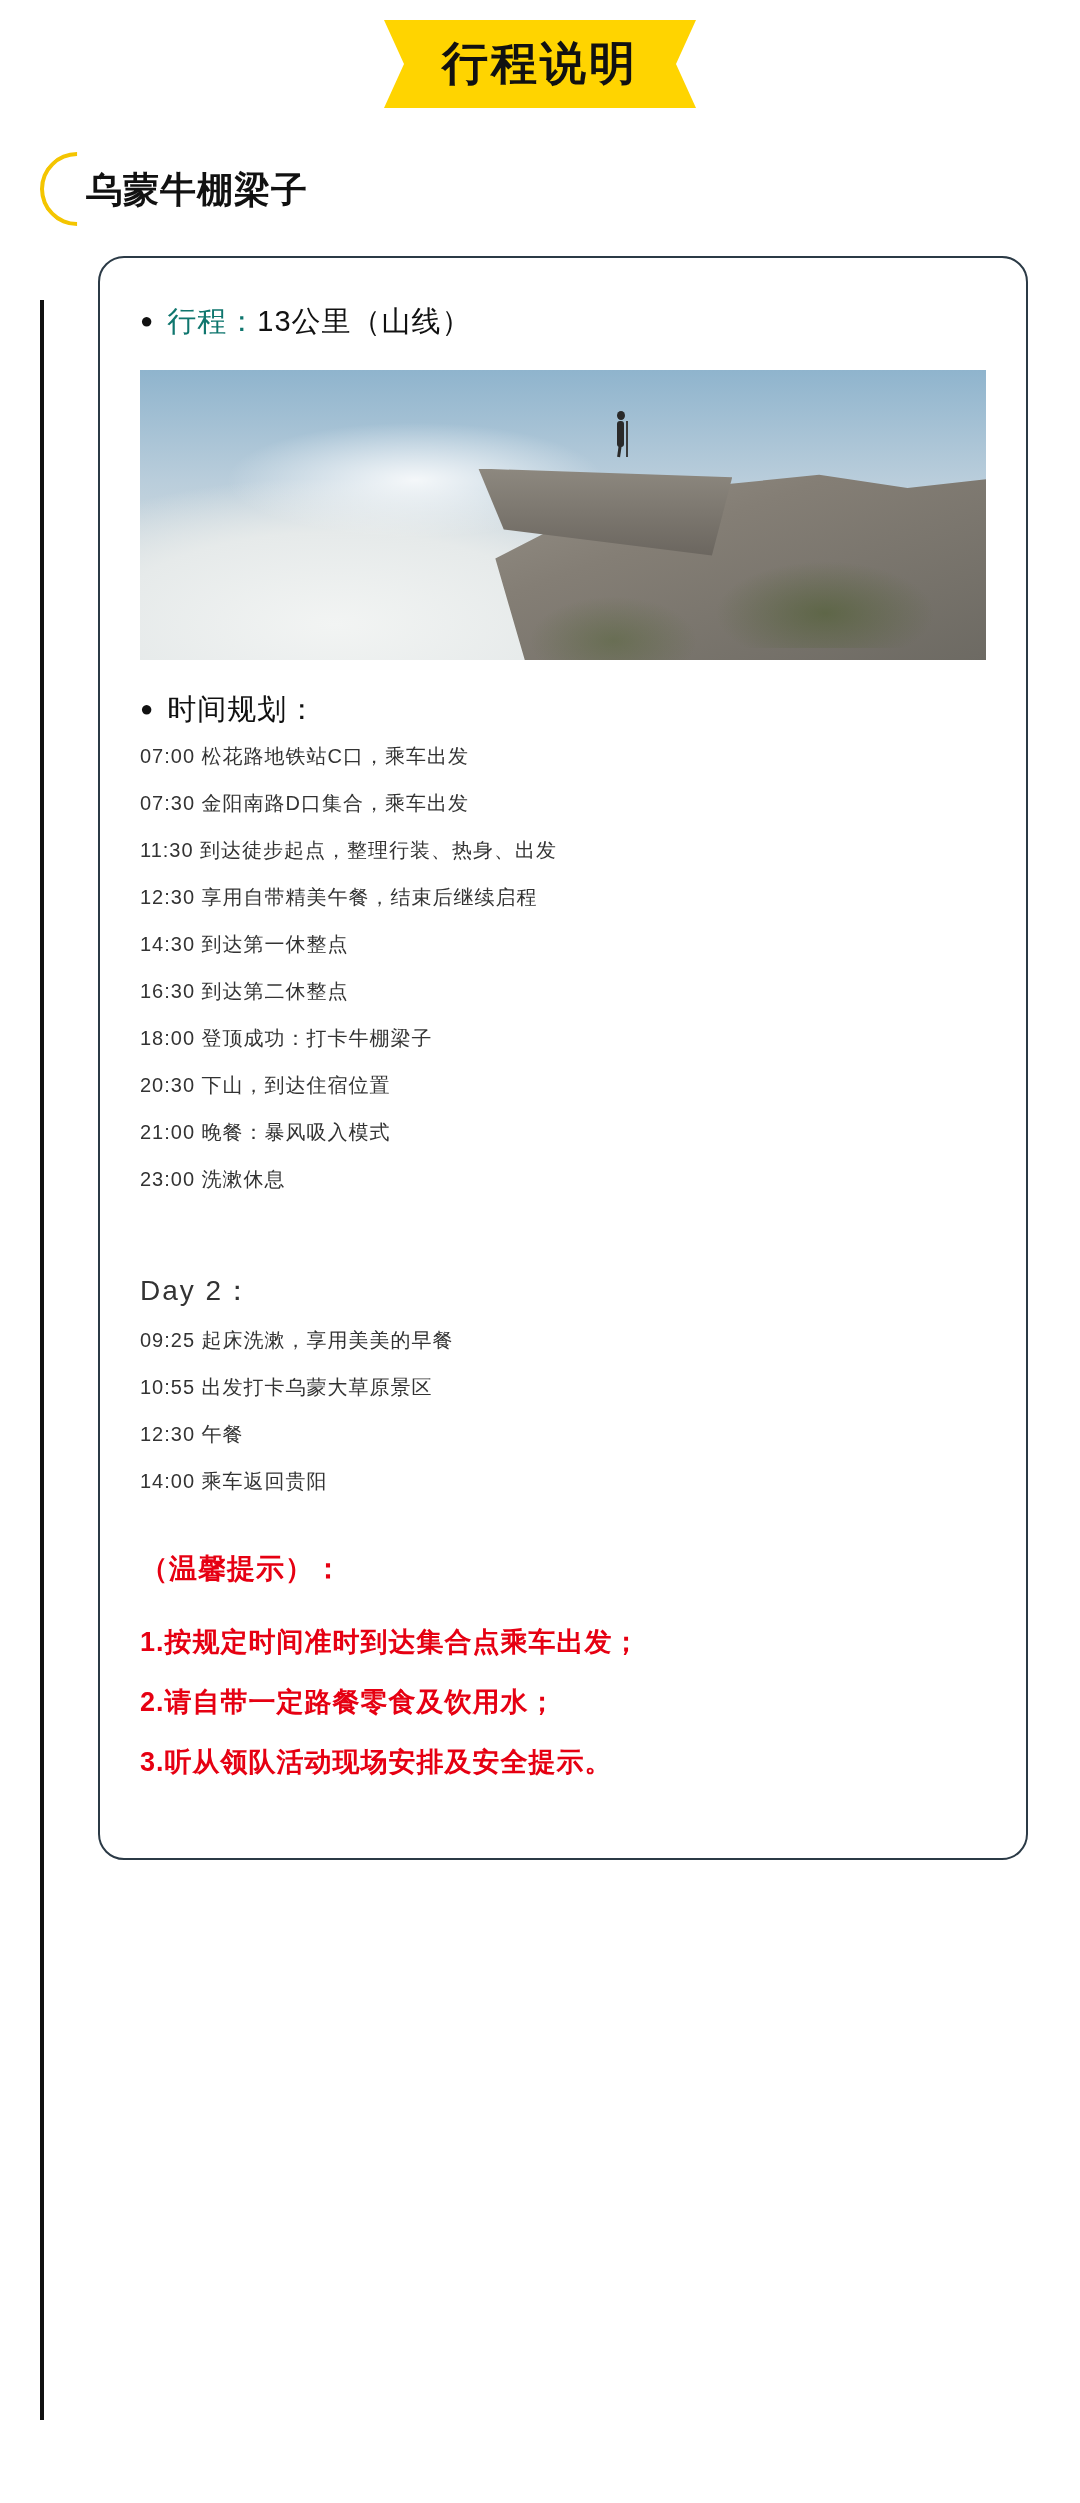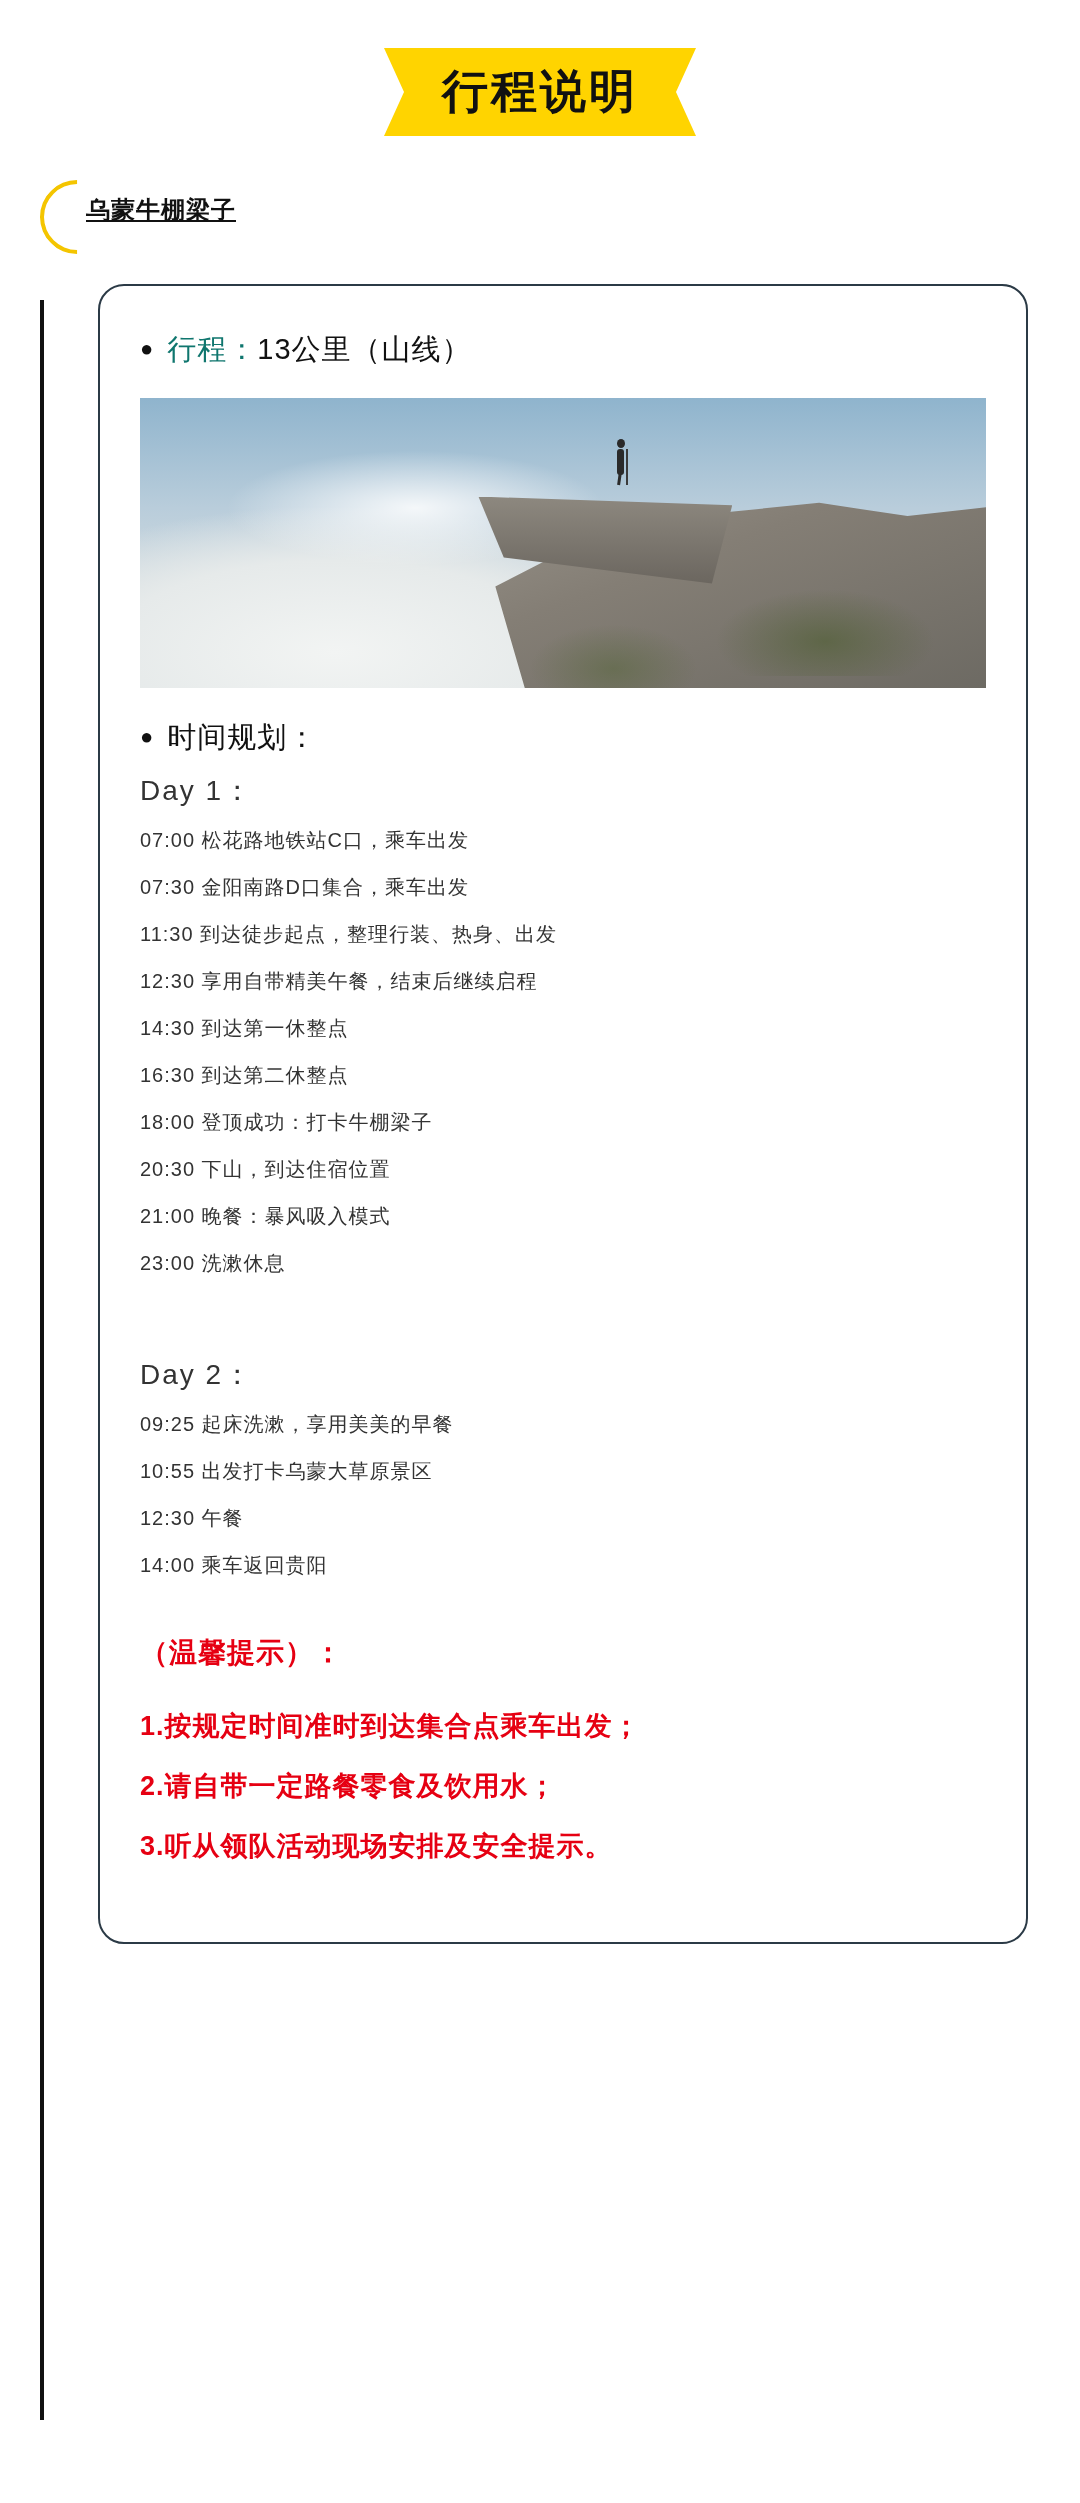--- a/index.html
+++ b/index.html
@@ -14,21 +14,21 @@
     color: #222222;
     position: relative;
     overflow-x: hidden;
   }
 
   
   .banner-wrap {
     width: 100%;
     display: flex;
     justify-content: center;
-    padding-top: 48px;
+    padding-top: 20px;
     box-sizing: border-box;
   }
   .banner {
     position: relative;
     background: #FFD400;
     padding: 20px 58px 22px 58px;
     display: inline-block;
   }
   .banner-title {
     font-size: 46px;
@@ -72,25 +72,24 @@
     border-radius: 50%;
     border-right-color: transparent;
     border-bottom-color: transparent;
     transform: rotate(-45deg);
     box-sizing: border-box;
   }
   .section-head .section-title {
     position: absolute;
     left: 46px;
     top: 14px;
-    font-size: 24px;
+    font-size: 36px;
     font-weight: bold;
     color: #111111;
     letter-spacing: 1px;
-    text-decoration: underline;
   }
 
   
   .left-rule {
     position: absolute;
     left: 40px;
     top: 300px;
     width: 4px;
     height: 2120px;
     background: #111111;
@@ -304,21 +303,20 @@
     </div>
   </div>
 
   <div class="bullet-line">
     <span class="bullet-dot">●</span>
     <span class="bullet-strong">时间规划：</span>
   </div>
 
   <div class="schedule">
 
-    <div class="day-label">Day 1：</div>
     <div class="sched-row">07:00 松花路地铁站C口，乘车出发</div>
     <div class="sched-row">07:30 金阳南路D口集合，乘车出发</div>
     <div class="sched-row">11:30  到达徒步起点，整理行装、热身、出发</div>
     <div class="sched-row">12:30  享用自带精美午餐，结束后继续启程</div>
     <div class="sched-row">14:30  到达第一休整点</div>
     <div class="sched-row">16:30  到达第二休整点</div>
     <div class="sched-row">18:00  登顶成功：打卡牛棚梁子</div>
     <div class="sched-row">20:30  下山，到达住宿位置</div>
     <div class="sched-row">21:00  晚餐：暴风吸入模式</div>
     <div class="sched-row">23:00  洗漱休息</div>

